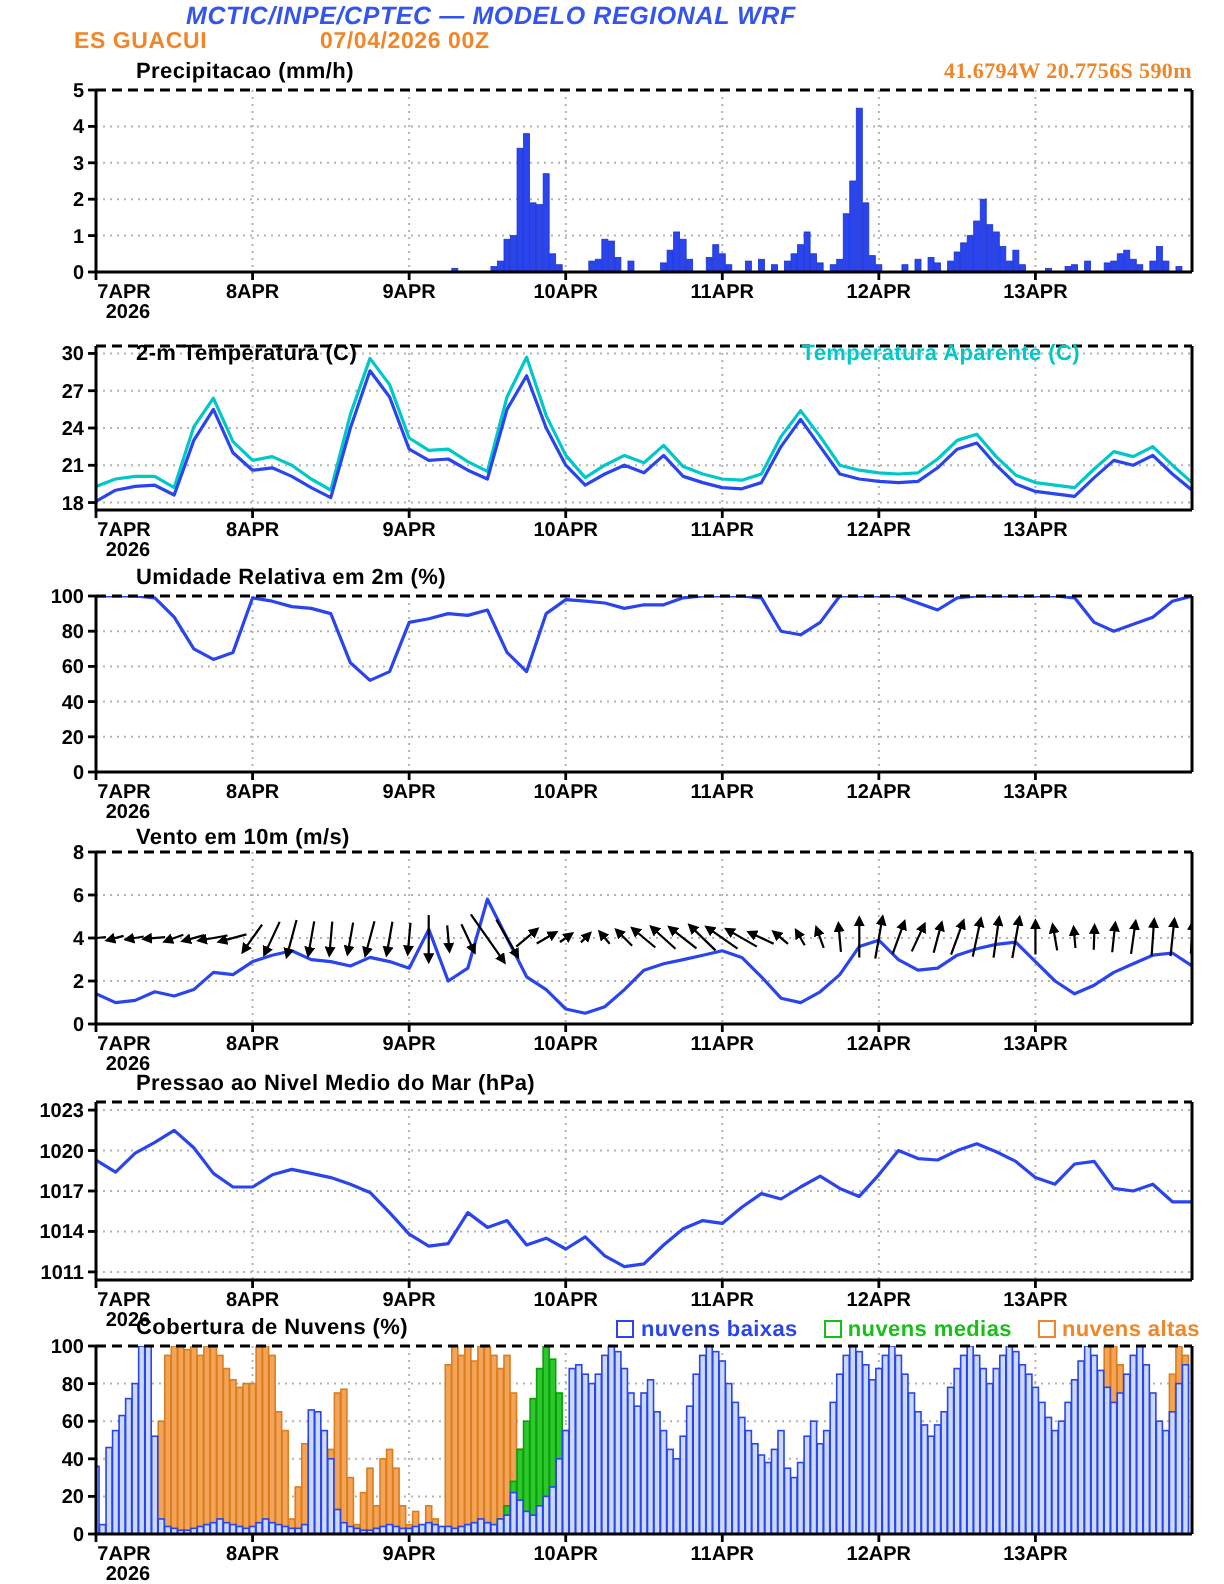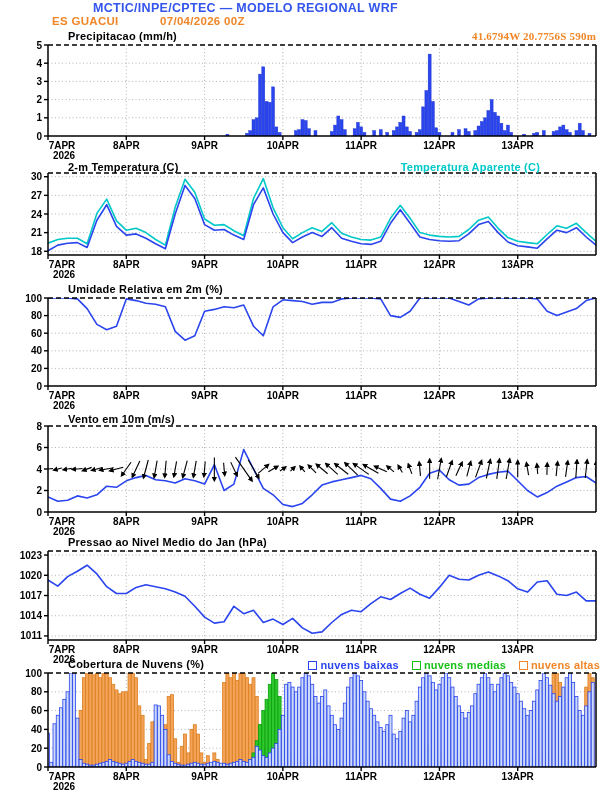--- a/index.html
+++ b/index.html
@@ -1,21 +1,21 @@
 <!DOCTYPE html>
 <html><head>
 <meta charset="utf-8">
 <style>
   html,body{margin:0;padding:0;}
   body{width:612px;height:792px;position:relative;overflow:hidden;background:#fff;
        font-family:"Liberation Sans",sans-serif;}
   #plot{position:absolute;top:0;left:0;}
   .hdr{position:absolute;font-weight:bold;letter-spacing:.3px;white-space:nowrap;}
   #hdr-title{left:93px;top:1px;font-size:12.5px;}
-  #hdr-station{left:52px;top:15px;font-size:11.5px;}
+  #hdr-station{left:37px;top:15px;font-size:11.5px;}
   #hdr-run{left:160px;top:15px;font-size:11.5px;}
   .trow{position:absolute;left:68px;right:16px;height:13px;display:flex;
         justify-content:space-between;font-weight:bold;font-size:11px;
         letter-spacing:.2px;white-space:nowrap;color:#000;}
   .trow .lg{display:flex;gap:13px;align-items:center;}
   .lbox{display:inline-block;width:7px;height:7px;border:1.6px solid;background:#fff;
         margin-right:3px;position:relative;top:1px;}
   .lgitem{font-weight:bold;font-size:11px;}
 </style>
 </head>
@@ -724,40 +724,40 @@
     <text x="282.8571428571429" y="780" text-anchor="middle" font-size="10" font-weight="bold" font-family="Liberation Sans, sans-serif" fill="#000">10APR</text>
     <line x1="361.14285714285717" y1="767" x2="361.14285714285717" y2="771" stroke="#000" stroke-width="1.4"></line>
     <text x="361.14285714285717" y="780" text-anchor="middle" font-size="10" font-weight="bold" font-family="Liberation Sans, sans-serif" fill="#000">11APR</text>
     <line x1="439.42857142857144" y1="767" x2="439.42857142857144" y2="771" stroke="#000" stroke-width="1.4"></line>
     <text x="439.42857142857144" y="780" text-anchor="middle" font-size="10" font-weight="bold" font-family="Liberation Sans, sans-serif" fill="#000">12APR</text>
     <line x1="517.7142857142858" y1="767" x2="517.7142857142858" y2="771" stroke="#000" stroke-width="1.4"></line>
     <text x="517.7142857142858" y="780" text-anchor="middle" font-size="10" font-weight="bold" font-family="Liberation Sans, sans-serif" fill="#000">13APR</text>
     <text x="64" y="790" text-anchor="middle" font-size="10" font-weight="bold" font-family="Liberation Sans, sans-serif" fill="#000">2026</text>
   </svg>
 
-<div class="hdr" id="hdr-title" style="color: rgb(51, 85, 238);">MCTIC/INPE/CPTEC — MODELO REGIONAL WRF</div>
+<div class="hdr" id="hdr-title" style="color: rgb(51, 85, 238); font-style: italic;">MCTIC/INPE/CPTEC — MODELO REGIONAL WRF</div>
 <div class="hdr" id="hdr-station" style="color: rgb(240, 134, 40);">ES GUACUI</div>
 <div class="hdr" id="hdr-run" style="color: rgb(240, 134, 40);">07/04/2026 00Z</div>
 
 <div class="trow" style="top:30px">
   <span>Precipitacao (mm/h)</span>
   <span style="color: rgb(240, 134, 40); font-family: Liberation Serif, serif;">41.6794W 20.7756S 590m</span>
 </div>
-<div class="trow" style="top:161px;right:72px">
+<div class="trow" style="top:171px;right:72px">
   <span>2-m Temperatura (C)</span>
   <span style="color: rgb(0, 200, 200);">Temperatura Aparente (C)</span>
 </div>
 <div class="trow" style="top:283px">
   <span>Umidade Relativa em 2m (%)</span>
 </div>
 <div class="trow" style="top:413px">
   <span>Vento em 10m (m/s)</span>
 </div>
 <div class="trow" style="top:536px">
-  <span>Pressao ao Nivel Medio do Jan (hPa)</span>
+  <span>Pressao ao Nivel Medio do Mar (hPa)</span>
 </div>
 <div class="trow" style="top:658px;right:12px">
   <span>Cobertura de Nuvens (%)</span>
   <span class="lg">
     <span class="lgitem"><span class="lbox" style="border-color: rgb(42, 68, 238);"></span><span style="color: rgb(42, 68, 238);">nuvens baixas</span></span>
     <span class="lgitem"><span class="lbox" style="border-color: rgb(23, 192, 23);"></span><span style="color: rgb(23, 192, 23);">nuvens medias</span></span>
     <span class="lgitem"><span class="lbox" style="border-color: rgb(240, 134, 40);"></span><span style="color: rgb(240, 134, 40);">nuvens altas</span></span>
   </span>
 </div>
 

